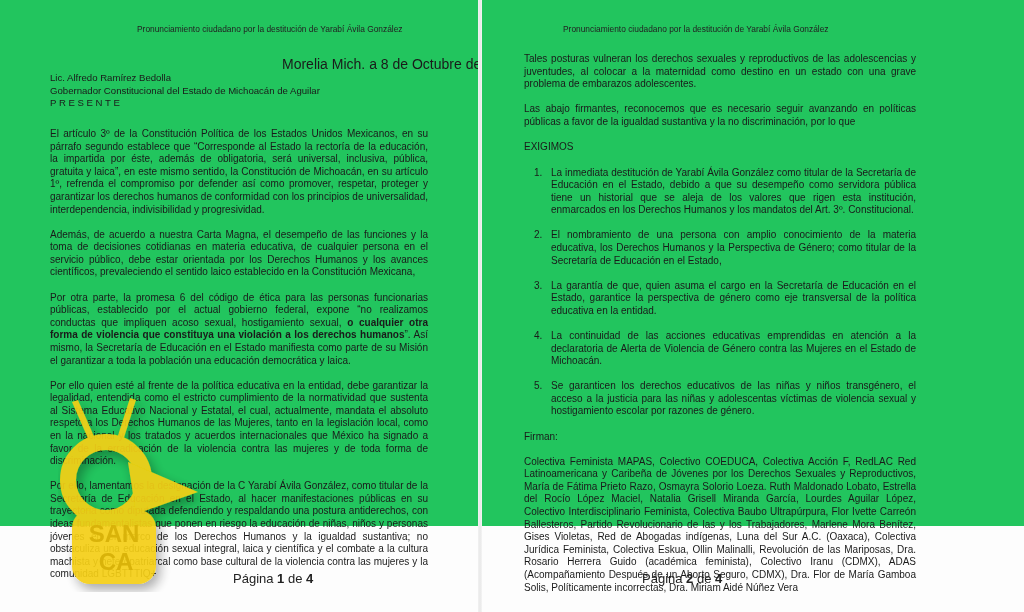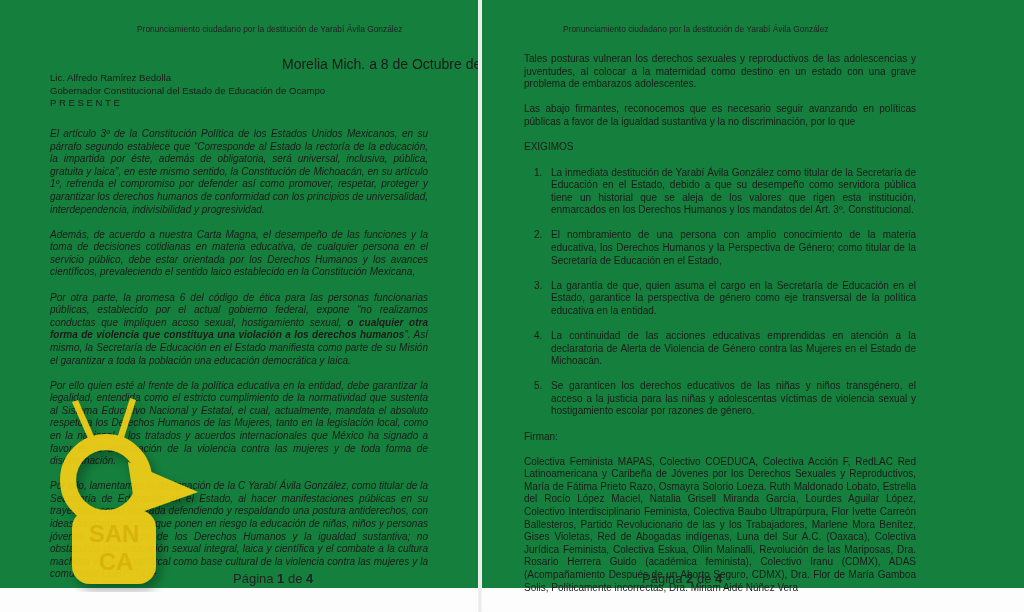--- a/index.html
+++ b/index.html
@@ -4,22 +4,22 @@
 <style>
   html, body { margin: 0; padding: 0; }
   body {
     width: 1024px; height: 612px; overflow: hidden;
     background: #fdfdfd;
     font-family: "Liberation Sans", sans-serif;
     color: #1a1a1a;
     position: relative;
   }
   .page {
-    position: absolute; top: 0; height: 588px;
-    background: #15803d;
+    position: absolute; top: 0; height: 526px;
+    background: #22c55e;
   }
   #page1 { left: 0; width: 478px; }
   #page2 { left: 482px; width: 542px; }
   .gutter {
     position: absolute; left: 478px; top: 0; width: 4px; height: 612px;
     background: linear-gradient(to right, #f1f1f1, #e9e9e9, #f4f4f4);
   }
   .running-header {
     position: absolute; top: 24px;
     font-size: 8.4px; color: #222; white-space: nowrap;
@@ -29,21 +29,21 @@
   .footer {
     position: absolute; top: 571px; font-size: 13px; color: #222; white-space: nowrap;
   }
   .footer b { font-weight: bold; }
   #page1 .footer { left: 233px; }
   #page2 .footer { left: 160px; }
 
   .body-text {
     position: absolute; font-size: 10px; line-height: 12.6px; text-align: justify;
   }
-  #page1 .body-text { left: 50px; width: 378px; font-style: italic; }
+  #page1 .body-text { left: 50px; width: 378px; }
   #page2 .body-text { left: 42px; width: 392px; }
   .p { margin: 0 0 12.5px 0; }
   .date {
     position: absolute; left: 282px; top: 56px; font-size: 14px; white-space: nowrap;
   }
   .addr { position: absolute; left: 50px; top: 72px; font-size: 9.6px; line-height: 12.6px; }
   .addr div { white-space: nowrap; }
   .presente { letter-spacing: 2.6px; }
 
   .numlist { margin: 0 0 12.5px 0; padding: 0; list-style: none; }
@@ -60,21 +60,21 @@
   }
 </style>
 </head>
 <body>
 
 <div class="page" id="page1">
   <div class="running-header">Pronunciamiento ciudadano por la destitución de Yarabí Ávila González</div>
   <div class="date">Morelia Mich. a 8 de Octubre de 2021</div>
   <div class="addr">
     <div>Lic. Alfredo Ramírez Bedolla</div>
-    <div>Gobernador Constitucional del Estado de Educación de Ocampo</div>
+    <div>Gobernador Constitucional del Estado de Michoacán de Aguilar</div>
     <div class="presente">PRESENTE</div>
   </div>
   <div class="body-text" style="top:128px;">
     <p class="p">El artículo 3º de la Constitución Política de los Estados Unidos Mexicanos, en su párrafo segundo establece que “Corresponde al Estado la rectoría de la educación, la impartida por éste, además de obligatoria, será universal, inclusiva, pública, gratuita y laica”, en este mismo sentido, la Constitución de Michoacán, en su artículo 1º, refrenda el compromiso por defender así como promover, respetar, proteger y garantizar los derechos humanos de conformidad con los principios de universalidad, interdependencia, indivisibilidad y progresividad.</p>
     <p class="p">Además, de acuerdo a nuestra Carta Magna,  el desempeño de las funciones y la toma de decisiones cotidianas en materia educativa, de cualquier persona en el servicio público, debe estar orientada por los Derechos Humanos y los avances científicos, prevaleciendo el sentido laico establecido en la Constitución Mexicana,</p>
     <p class="p"><span>Por otra parte, la promesa 6 del código de ética para las personas funcionarias públicas, establecido por el actual gobierno federal, expone “no realizamos conductas que impliquen acoso sexual,  hostigamiento  sexual, </span><span class="bold">o cualquier otra forma de violencia que  constituya una violación a los  derechos humanos</span><span>”. Así mismo, la Secretaría de Educación en el Estado manifiesta como parte de su Misión el garantizar a toda la población una educación democrática y laica.</span></p>
     <p class="p">Por ello quien esté al frente de la política educativa en la entidad, debe garantizar la legalidad, entendida como el estricto cumplimiento de la normatividad que sustenta al Sistema Educativo Nacional y Estatal, el cual, actualmente, mandata el absoluto respeto a los Derechos Humanos de las Mujeres, tanto en la legislación local, como en la nacional y los tratados y acuerdos internacionales que México ha signado a favor de la erradicación de la violencia contra las mujeres y de toda forma de discriminación.</p>
     <p class="p">Por ello, lamentamos la designación de la C Yarabí Ávila González, como titular de la Secretaría de Educación en el Estado, al hacer manifestaciones públicas en su trayectoria como diputada defendiendo y respaldando una postura antiderechos, con ideas fundamentalistas que ponen en riesgo la educación de niñas, niños y personas jóvenes en el marco de los Derechos Humanos y la igualdad sustantiva; no obstaculiza una educación sexual integral, laica y científica y el combate a la cultura machista y heteropatriarcal como base cultural de la violencia contra las mujeres y la comunidad LGBTTTIQ+</p>
   </div>
   <div class="footer"><span>Página </span><b>1</b><span> de </span><b>4</b></div>

